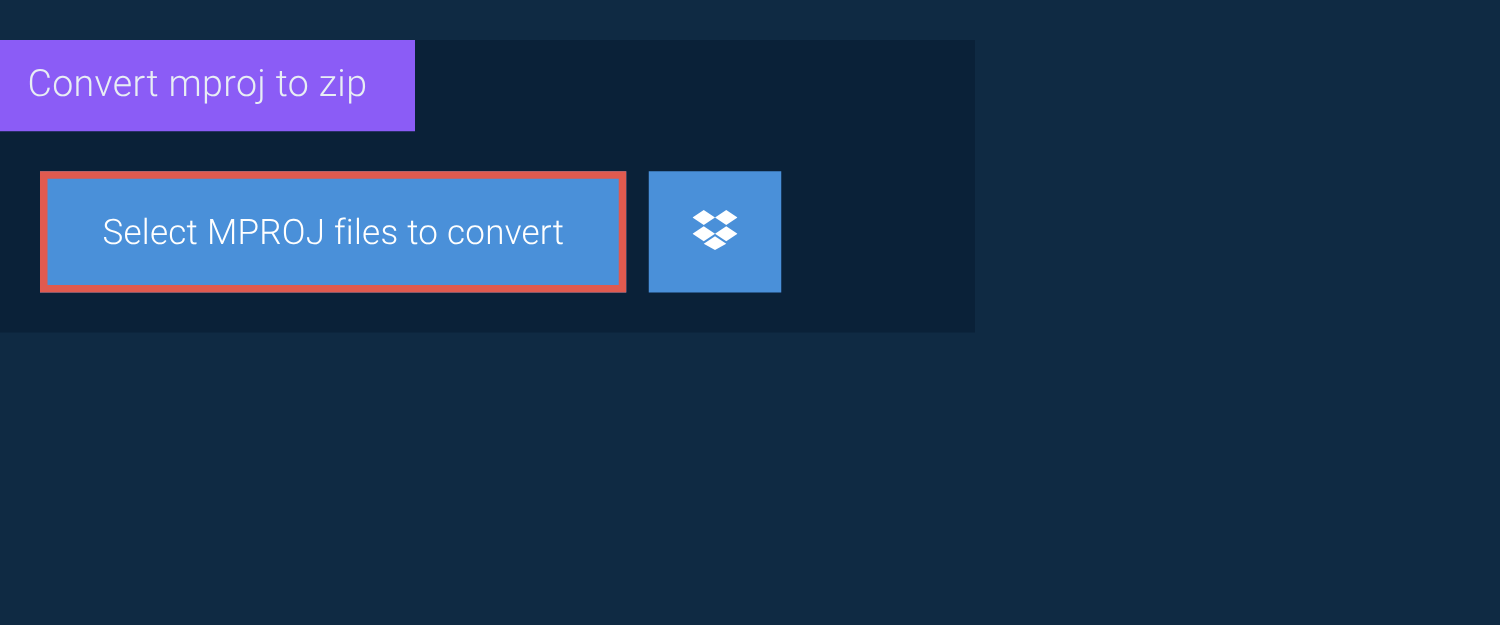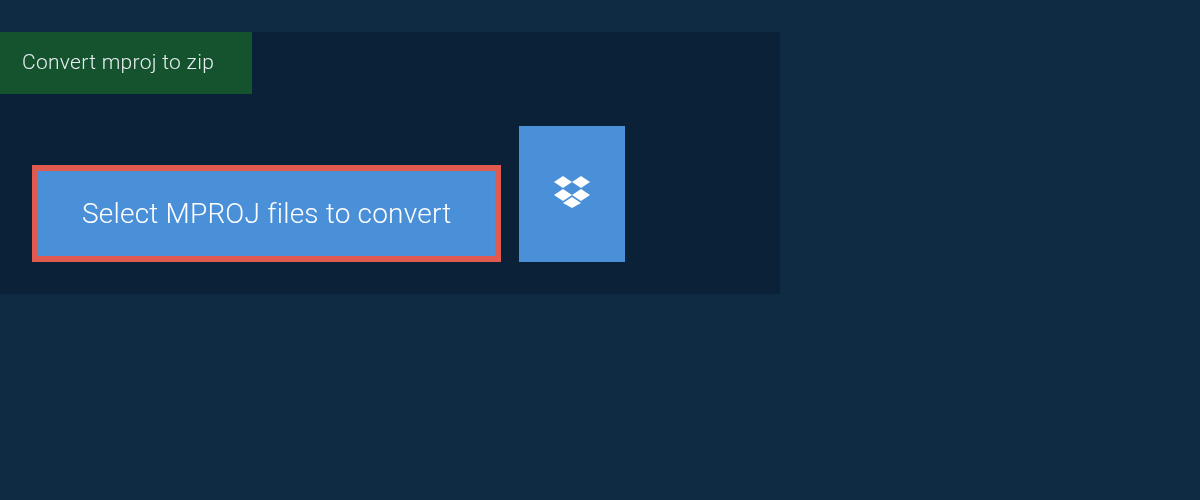--- a/index.html
+++ b/index.html
@@ -13,25 +13,25 @@
       background: #0f2a43;
       font-family: -apple-system, BlinkMacSystemFont, "Segoe UI", Roboto, sans-serif;
       overflow: hidden;
     }
     .panel {
       background: #0a2138;
       width: 780px;
       margin-top: 32px;
     }
     .tab-header {
-      background: #14532d;
+      background: #8b5cf6;
       display: inline-block;
       padding: 18px 38px 20px 22px;
       color: #e8eef4;
-      font-size: 21px;
+      font-size: 30px;
       font-weight: 300;
       letter-spacing: 0.3px;
     }
     .button-row {
       display: flex;
       padding: 32px 0 32px 32px;
       gap: 18px;
       align-items: stretch;
     }
     .select-button {
@@ -39,21 +39,20 @@
       border: 6px solid #e05a4f;
       color: #ffffff;
       font-size: 28px;
       font-weight: 300;
       padding: 26px 44px;
       cursor: pointer;
       display: flex;
       align-items: center;
       justify-content: center;
       letter-spacing: 0.2px;
-      margin-top: 39px;
     }
     .dropbox-button {
       background: #4a90d9;
       width: 106px;
       border: 6px solid transparent;
       display: flex;
       align-items: center;
       justify-content: center;
       cursor: pointer;
     }

